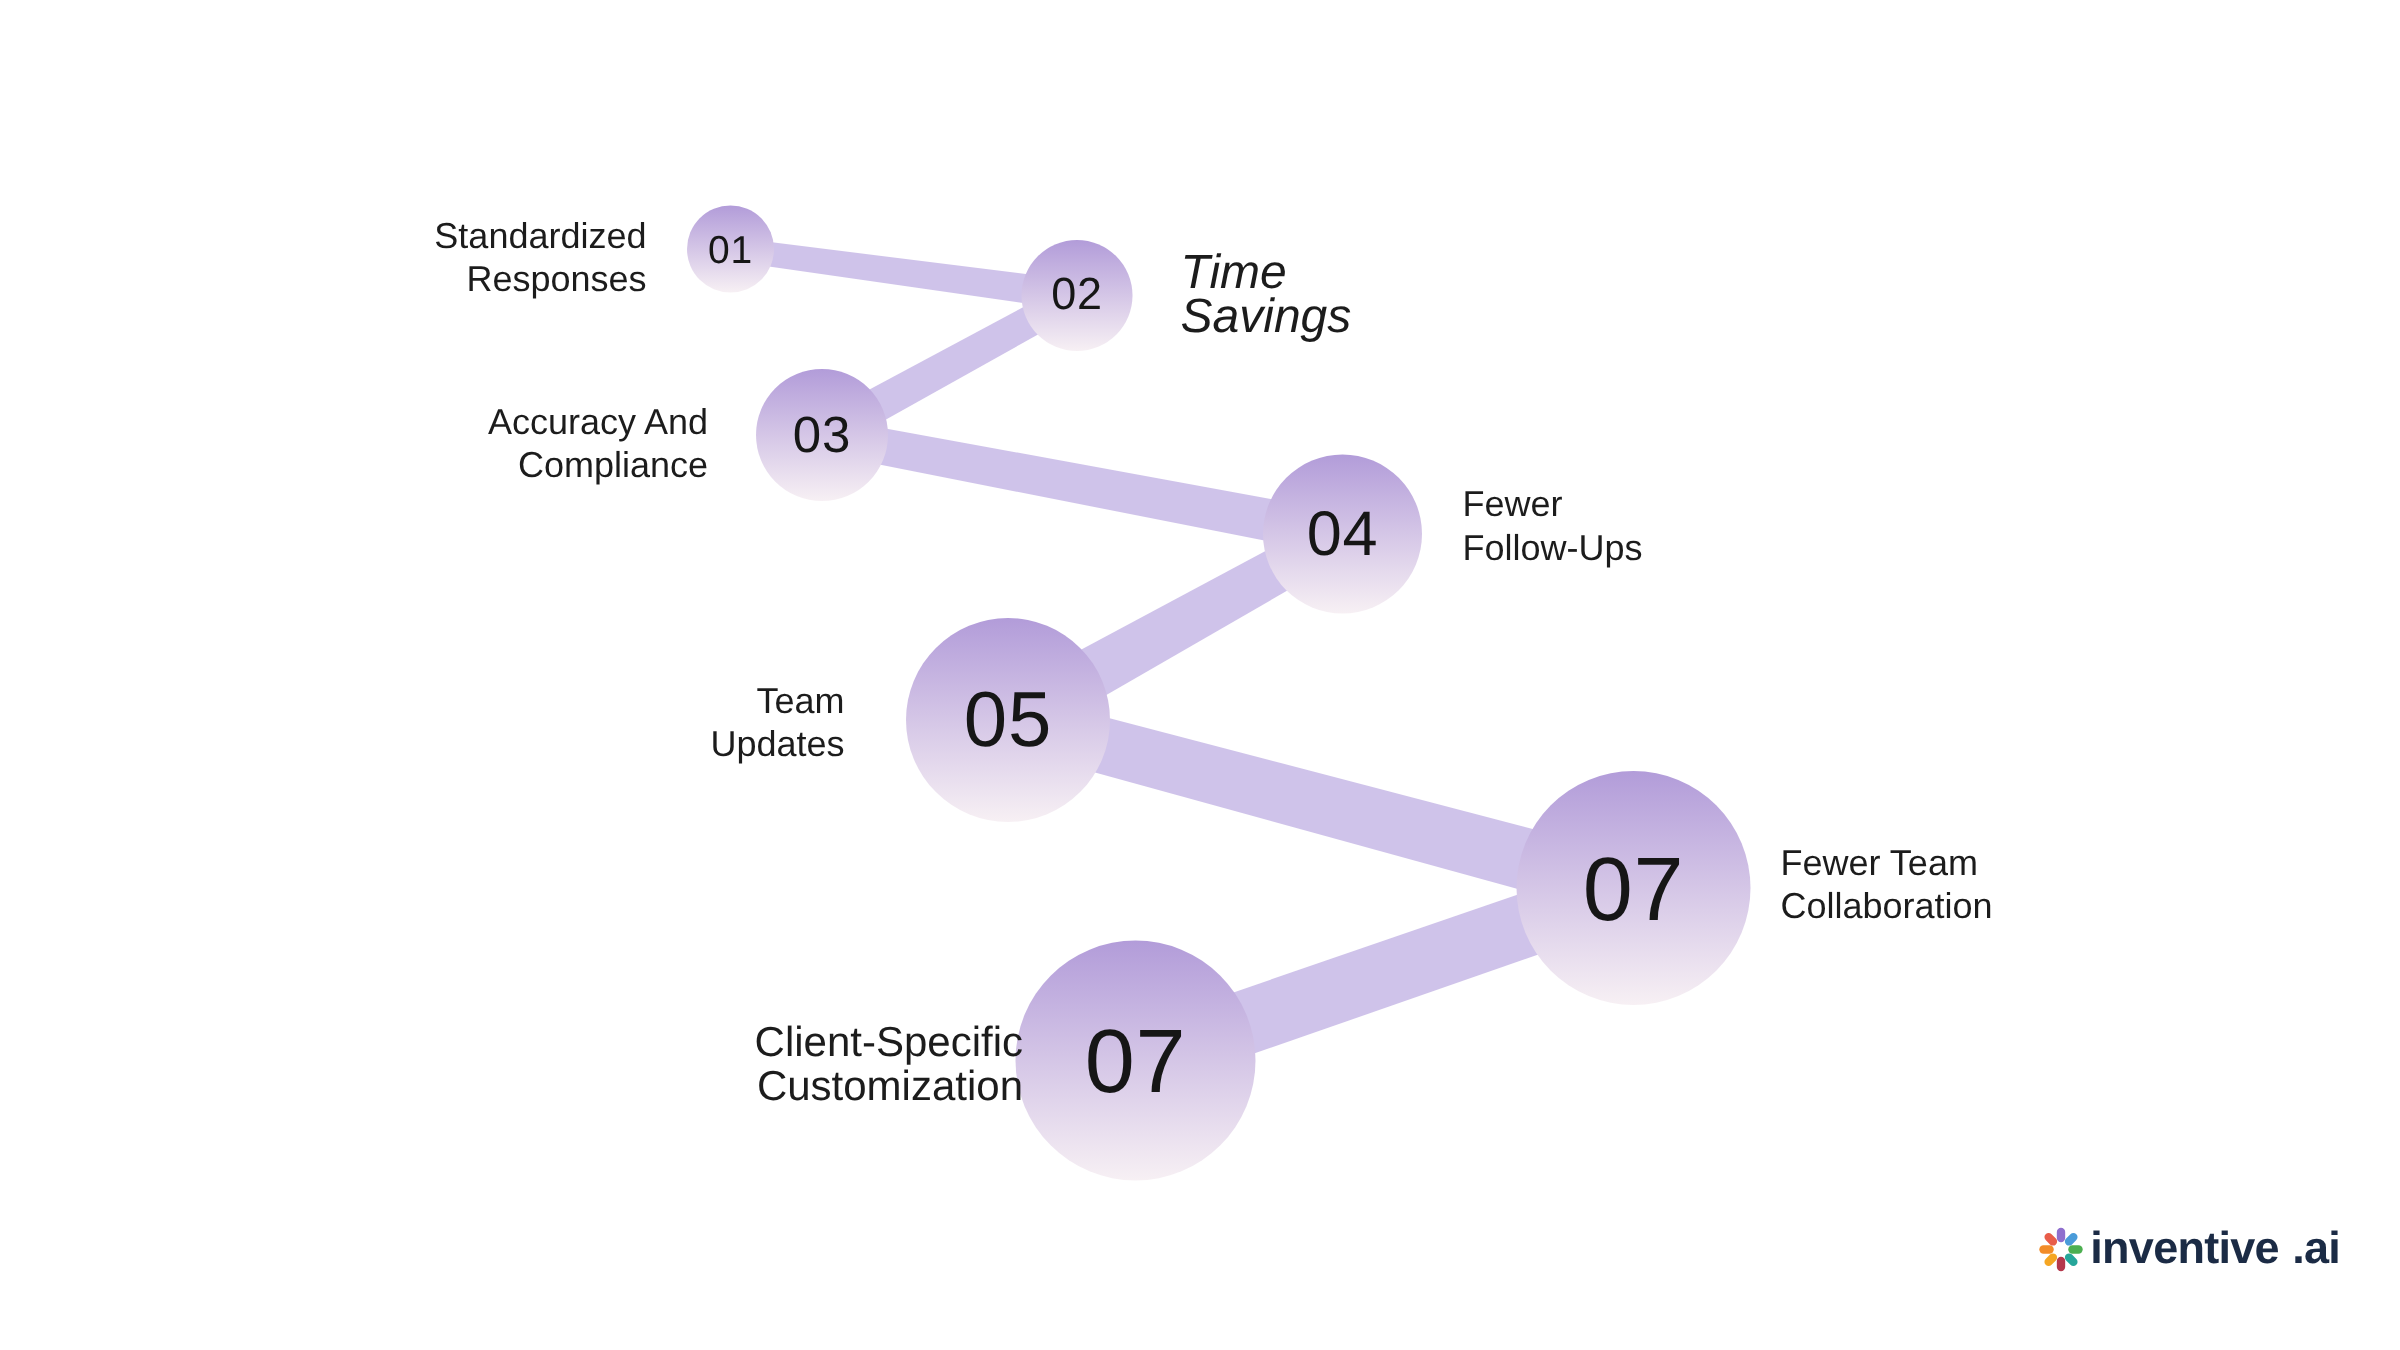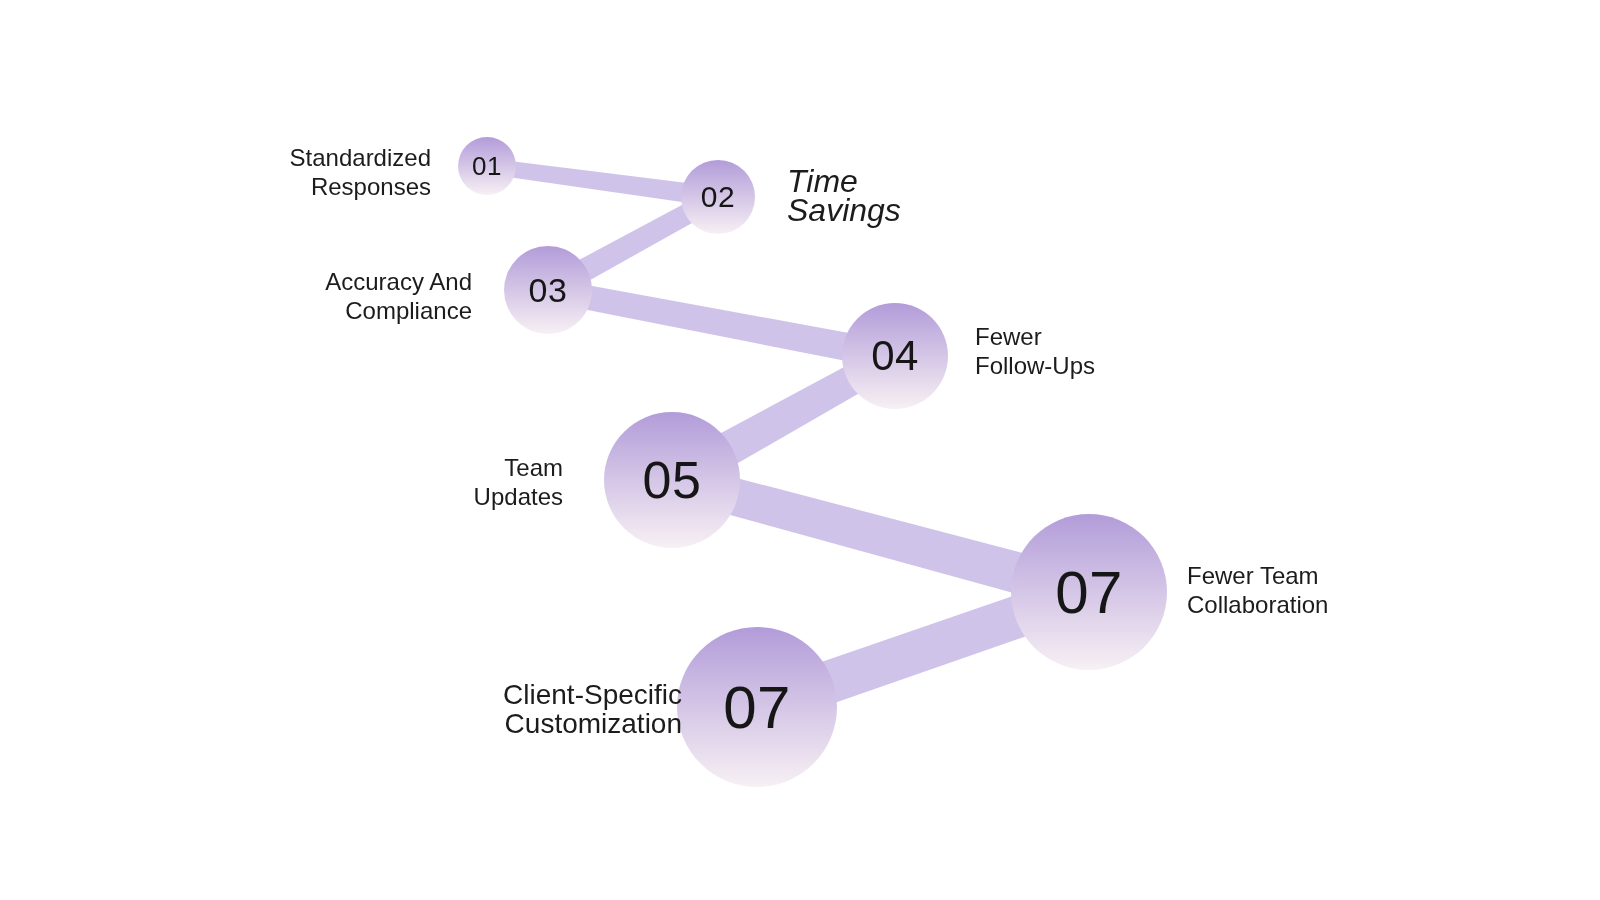--- a/index.html
+++ b/index.html
@@ -122,13 +122,27 @@
       <div class="step-label align-left" style="top: 590px; font-size: 24px; line-height: 29px; color: rgb(28, 28, 28); left: 1187px;">
         <div>Fewer Team</div>
         <div>Collaboration</div>
       </div>
       <div class="step-label align-right" style="top: 709px; font-size: 28px; line-height: 29px; color: rgb(28, 28, 28); right: 918px;">
         <div>Client-Specific</div>
         <div>Customization</div>
       </div>
     </div>
 
+  <div id="brand-logo">
+    <svg id="logo-icon" width="30" height="30" viewBox="0 0 28 28">
+        <rect x="11.4" y="0.5" width="5.2" height="9" rx="2.6" fill="#8f6fce" transform="rotate(0 14 14)"></rect>
+        <rect x="11.4" y="0.5" width="5.2" height="9" rx="2.6" fill="#4a9bd9" transform="rotate(45 14 14)"></rect>
+        <rect x="11.4" y="0.5" width="5.2" height="9" rx="2.6" fill="#4caf50" transform="rotate(90 14 14)"></rect>
+        <rect x="11.4" y="0.5" width="5.2" height="9" rx="2.6" fill="#26a69a" transform="rotate(135 14 14)"></rect>
+        <rect x="11.4" y="0.5" width="5.2" height="9" rx="2.6" fill="#b5384b" transform="rotate(180 14 14)"></rect>
+        <rect x="11.4" y="0.5" width="5.2" height="9" rx="2.6" fill="#f5a623" transform="rotate(225 14 14)"></rect>
+        <rect x="11.4" y="0.5" width="5.2" height="9" rx="2.6" fill="#f28c28" transform="rotate(270 14 14)"></rect>
+        <rect x="11.4" y="0.5" width="5.2" height="9" rx="2.6" fill="#e85d4a" transform="rotate(315 14 14)"></rect>
+      </svg>
+    <span class="brand-text" style="color: rgb(27, 43, 69);">inventive</span>
+    <span class="brand-suffix" style="color: rgb(27, 43, 69);">.ai</span>
+  </div>
 </div>
 
 </body></html>

